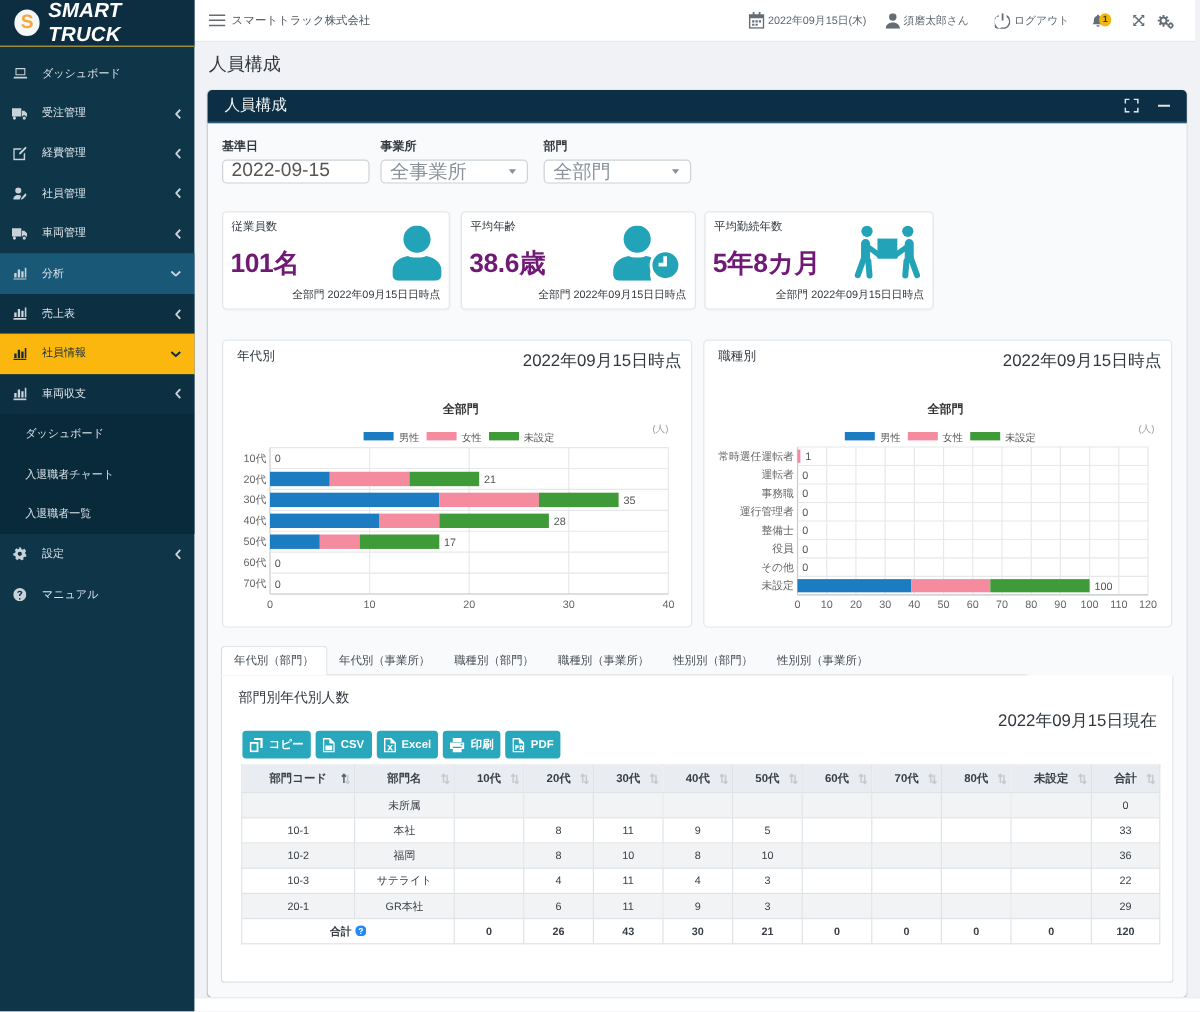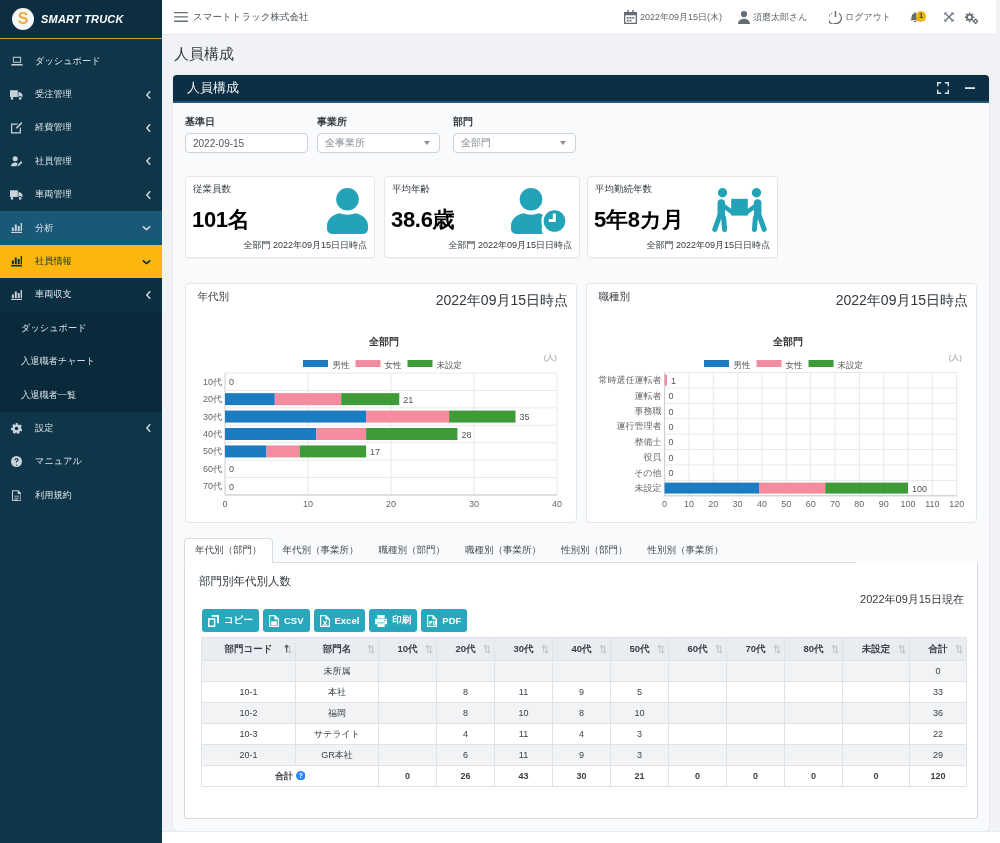--- a/index.html
+++ b/index.html
@@ -2,21 +2,21 @@
 <html lang="ja"><head>
 <meta charset="utf-8">
 <style>
 * { margin:0; padding:0; box-sizing:border-box; }
 html,body { width:1000px; height:843px; font-family:"Liberation Sans",sans-serif; background:#f0f2f6; overflow:hidden; position:relative; }
 svg { display:block; }
 
 #sidebar { position:absolute; left:0; top:0; width:162px; height:843px; background:#0f3549; z-index:5; }
 #logo { height:39px; background:#0c2e40; border-bottom:1.5px solid #c2a136; display:flex; align-items:center; padding-left:12px; }
 #logo .circ { width:22px; height:22px; border-radius:50%; background:#f6f7f8; color:#f2aa3d; font-weight:bold; font-size:16px; display:flex; align-items:center; justify-content:center; }
-#logo .lt { color:#fff; font-weight:bold; font-style:italic; font-size:11px; margin-left:7px; letter-spacing:0.2px; }
+#logo .lt { color:#fff; font-weight:bold; font-style:italic; font-size:17px; margin-left:7px; letter-spacing:0.2px; }
 #menu { padding-top:5.5px; }
 .mi { height:33.4px; display:flex; align-items:center; color:#dde4e9; font-size:9.2px; position:relative; padding-left:10px; }
 .mi .ic { flex:0 0 13px; margin-right:12px; display:flex; justify-content:center; }
 .mi .ic svg { fill:#c9d2d9; }
 .mi .chev { position:absolute; right:11px; top:50%; transform:translateY(-50%); }
 .mi .chev svg { fill:none; stroke:#c9d2d9; stroke-width:1.6; }
 .mi.open { background:#1a5878; }
 .mi.sub1 { background:#0c2f42; }
 .mi.yellow { background:#fcb70f; color:#0d2c3e; }
 .mi.yellow .ic svg { fill:#0d2c3e; }
@@ -28,27 +28,27 @@
 #navbar svg { fill:#646d75; }
 .nitem { position:absolute; display:flex; align-items:center; gap:3px; height:34px; top:0; font-size:9px; color:#5d666e; }
 
 #pagetitle { position:absolute; left:174px; top:46px; font-size:15px; line-height:16px; color:#32383e; }
 #card { position:absolute; left:173px; top:75px; width:816px; height:756px; background:#f9fafc; border-radius:4px; box-shadow:0 0 1px rgba(0,0,0,.3); }
 #cardhead { height:28px; background:#0c2f45; border-bottom:2px solid #26587a; border-radius:4px 4px 0 0; color:#f2f5f7; font-size:13px; display:flex; align-items:center; padding:0 14px; }
 #cardhead .tools { margin-left:auto; display:flex; align-items:center; gap:15px; margin-right:-1px; }
 #cardhead .tools svg { fill:#dde5ea; }
 
 .flabel { position:absolute; font-size:10px; font-weight:bold; color:#32383e; }
-.fctl { position:absolute; height:20px; background:#fff; border:1px solid #ccd2d8; border-radius:4px; font-size:10px; color:#555; display:flex; align-items:center; padding:0 7px; }
+.fctl { position:absolute; height:20px; background:#fff; border:1px solid #ccd2d8; border-radius:4px; font-size:16px; color:#555; display:flex; align-items:center; padding:0 7px; }
 .fctl.sel { color:#8a9199; }
 .caret { width:0; height:0; border-left:3.5px solid transparent; border-right:3.5px solid transparent; border-top:4.5px solid #888f96; margin-left:auto; margin-right:2px; }
 
 .scard { position:absolute; top:175.5px; height:82px; background:#fff; border:1px solid #e3e7ea; border-radius:4px; box-shadow:0 1px 1px rgba(0,0,0,.03); }
 .scard .lab { position:absolute; left:7px; top:6px; font-size:9.5px; color:#32383e; }
-.scard .num { position:absolute; left:6px; top:31px; font-size:22px; line-height:24px; font-weight:bold; color:#000000; letter-spacing:-0.3px; }
+.scard .num { position:absolute; left:6px; top:31px; font-size:22px; line-height:24px; font-weight:bold; color:#701a75; letter-spacing:-0.3px; }
 .scard .date { position:absolute; right:7px; bottom:5px; font-size:9px; color:#32383e; }
 .scard svg { position:absolute; fill:#22a3b8; }
 
 .ccard { position:absolute; top:283px; width:392px; height:240px; background:#fff; border:1px solid #e3e7ea; border-radius:4px;padding-left:36px; }
 .ccard .ct { position:absolute; left:11.5px; top:6px; font-size:10.5px; color:#32383e; }
 .ccard .cd { position:absolute; right:8px; top:8px; font-size:14px; color:#32383e; }
 .ccard svg.chart { position:absolute; left:0; top:0; }
 
 #tabcard { position:absolute; left:184px; top:538px; width:672px; height:281px; }
 #tabbar { height:25px; border-bottom:1px solid #d8dce0; display:flex; font-size:9.5px; color:#42484e; }
@@ -119,20 +119,29 @@
         </span></div>
   <div class="mi open"><span class="ic">
           <svg width="11.5" height="10.5" viewBox="0 0 15 14">
             <path d="M0 12h15v2H0zM1 6h2.6v5H1zM4.9 2h2.6v9H4.9zM8.8 4h2.6v7H8.8zM12.7 0H15v11h-2.3z"></path>
           </svg>
         </span>分析<span class="chev">
           <svg width="9" height="5" viewBox="0 0 9 5">
             <path d="M0.8 0.8L4.5 4.2 8.2 0.8"></path>
           </svg>
         </span></div>
+  <div class="mi sub1"><span class="ic">
+          <svg width="11.5" height="10.5" viewBox="0 0 15 14">
+            <path d="M0 12h15v2H0zM1 6h2.6v5H1zM4.9 2h2.6v9H4.9zM8.8 4h2.6v7H8.8zM12.7 0H15v11h-2.3z"></path>
+          </svg>
+        </span>売上表<span class="chev">
+          <svg width="5" height="9" viewBox="0 0 5 9">
+            <path d="M4.2 0.8L0.8 4.5l3.4 3.7"></path>
+          </svg>
+        </span></div>
   <div class="mi yellow"><span class="ic">
           <svg width="11.5" height="10.5" viewBox="0 0 15 14">
             <path d="M0 12h15v2H0zM1 6h2.6v5H1zM4.9 2h2.6v9H4.9zM8.8 4h2.6v7H8.8zM12.7 0H15v11h-2.3z"></path>
           </svg>
         </span>社員情報<span class="chev">
           <svg width="9" height="5" viewBox="0 0 9 5">
             <path d="M0.8 0.8L4.5 4.2 8.2 0.8"></path>
           </svg>
         </span></div>
   <div class="mi sub1"><span class="ic">
@@ -154,25 +163,20 @@
         </span>設定<span class="chev">
           <svg width="5" height="9" viewBox="0 0 5 9">
             <path d="M4.2 0.8L0.8 4.5l3.4 3.7"></path>
           </svg>
         </span></div>
   <div class="mi"><span class="ic">
           <svg width="11" height="11" viewBox="0 0 16 16">
             <path d="M8 0a8 8 0 110 16A8 8 0 018 0zm0 12.2a1 1 0 100 2 1 1 0 000-2zM8 3.2c-1.8 0-3 1-3.1 2.6h1.7c0-.7.5-1.1 1.3-1.1.8 0 1.3.4 1.3 1 0 .5-.2.8-1 1.3-.9.5-1.3 1.1-1.2 2.1v.5h1.7v-.4c0-.6.2-.9 1-1.4.9-.6 1.4-1.2 1.4-2.2 0-1.5-1.3-2.4-3.1-2.4z"></path>
           </svg>
         </span>マニュアル</div>
-  <div class="mi"><span class="ic">
-          <svg width="9.5" height="11.5" viewBox="0 0 12 14">
-            <path d="M0 0h8l4 4v10H0zm7.2 1.2H1.3v11.6h9.4V4.8H7.2zM2.8 7h6.4v1H2.8zm0 2.4h6.4v1H2.8zm0 2.4h4.5v1H2.8z"></path>
-          </svg>
-        </span>利用規約</div>
   </div>
 </div>
 <div id="navbar">
   <div class="nitem" style="left:16px;">
       <svg width="14" height="12" viewBox="0 0 16 14">
         <path d="M0 1.2h16v1.5H0zM0 6.2h16v1.5H0zM0 11.2h16v1.5H0z"></path>
       </svg>
     </div>
   <div class="nitem" style="left:35px; color:#4e565e; font-size:9.5px;">スマートトラック株式会社</div>
   <div class="nitem" style="left:466px;">
@@ -414,21 +418,21 @@
   <div id="tabbar">
     <div class="tab active">年代別（部門）</div>
     <div class="tab">年代別（事業所）</div>
     <div class="tab">職種別（部門）</div>
     <div class="tab">職種別（事業所）</div>
     <div class="tab">性別別（部門）</div>
     <div class="tab">性別別（事業所）</div>
   </div>
   <div id="tabpanel">
     <div style="position:absolute; left:14px; top:11px; font-size:11.5px; color:#32383e;">部門別年代別人数</div>
-    <div style="position:absolute; right:13px; top:29px; font-size:11px; color:#32383e;">2022年09月15日現在</div>
+    <div style="position:absolute; right:13px; top:29px; font-size:14px; color:#32383e;">2022年09月15日現在</div>
     <div class="btnrow">
       <div class="tbtn"><svg width="11" height="12" viewBox="0 0 12 13">
             <path d="M4 0h8v9H9.8V1.8H4zM0 3.5h8v9.5H0zm1.6 1.6v6.3h4.8V5.1z"></path>
           </svg>コピー</div>
       <div class="tbtn"><svg width="10" height="12" viewBox="0 0 10 12">
             <path d="M0 0h6l4 4v8H0zm5.4 1.2H1.2v9.6h7.6V4.6H5.4zM2.2 6.2h5.6v4H2.2z"></path>
           </svg>CSV</div>
       <div class="tbtn"><svg width="10" height="12" viewBox="0 0 10 12">
             <path d="M0 0h6l4 4v8H0zm5.4 1.2H1.2v9.6h7.6V4.6H5.4zM2.6 5.8L4.3 8 2.6 10.4h1.5l1-1.5 1 1.5h1.5L5.8 8l1.6-2.2H6L5 7.2 4 5.8z"></path>
           </svg>Excel</div>

